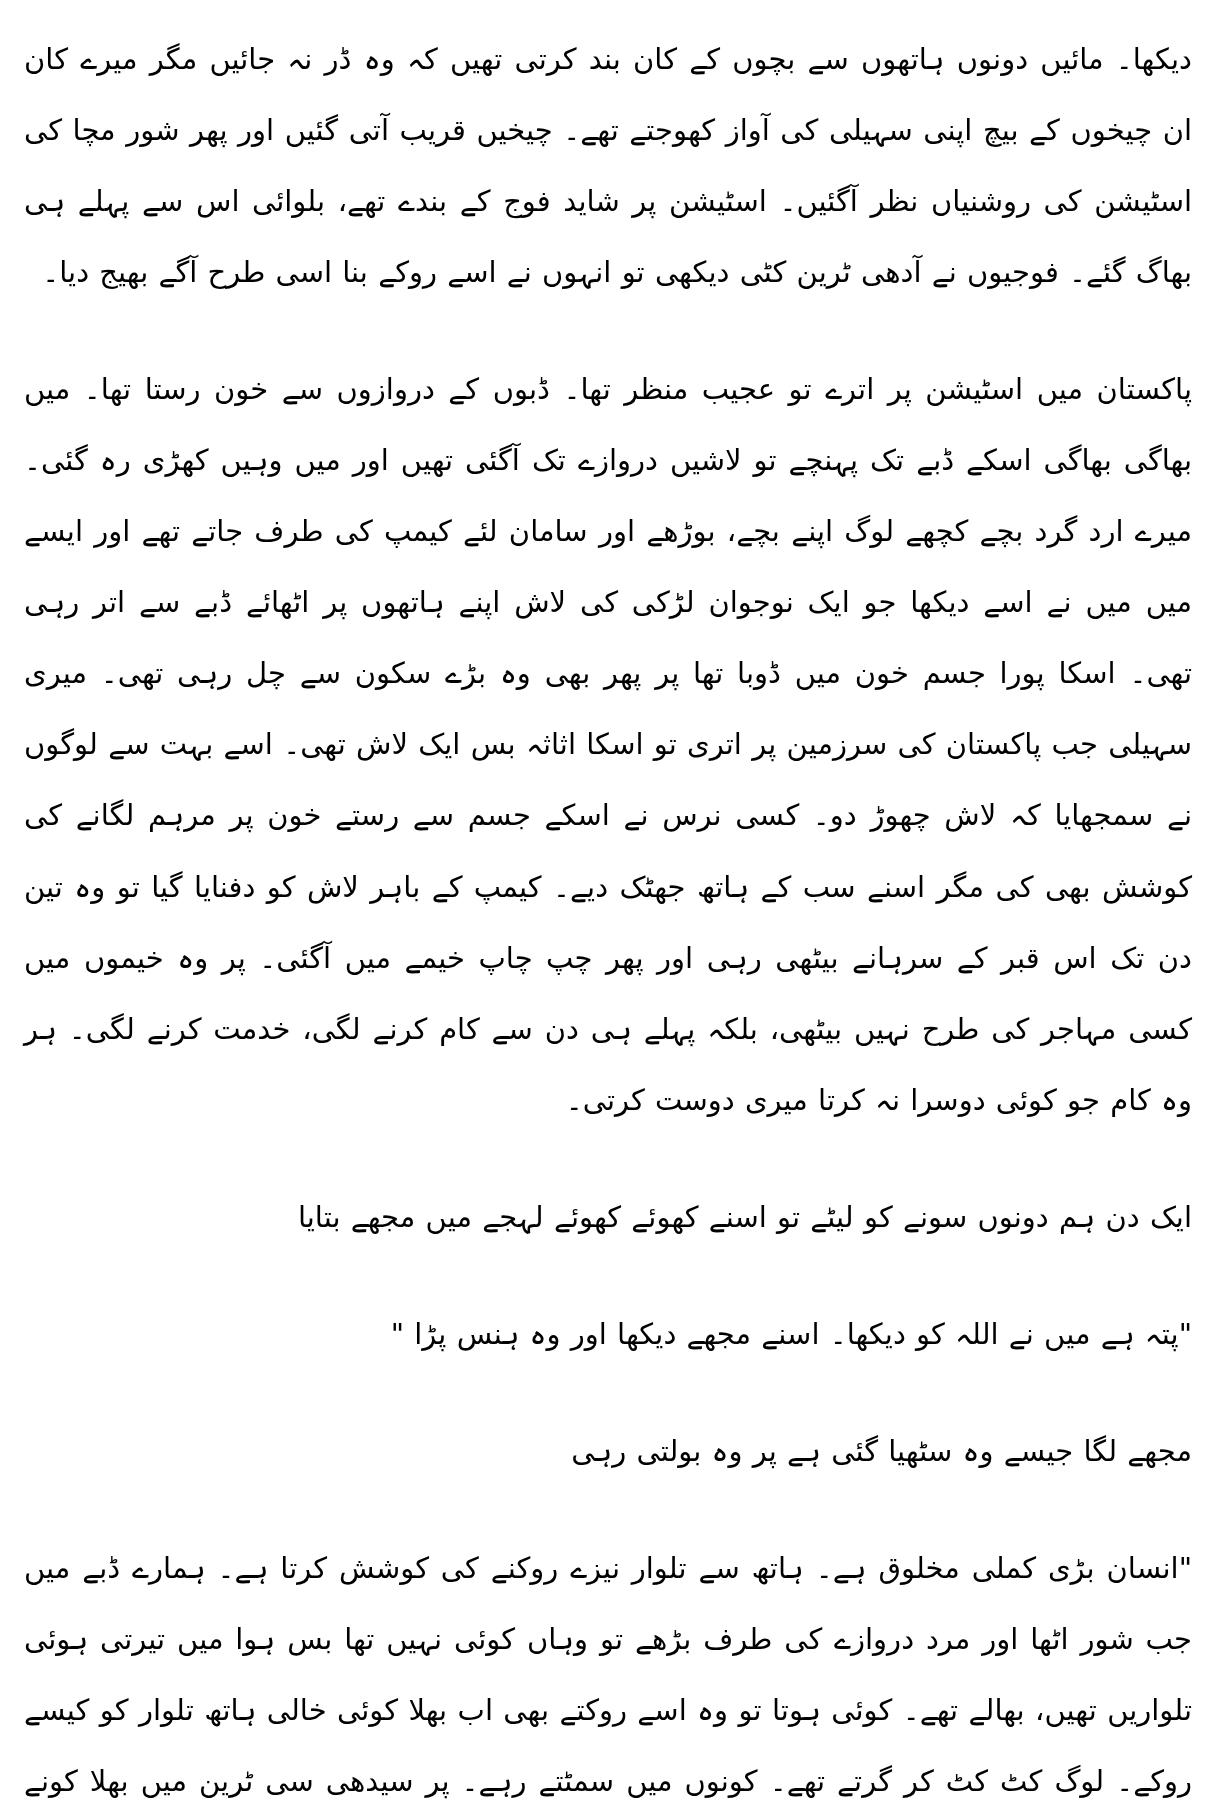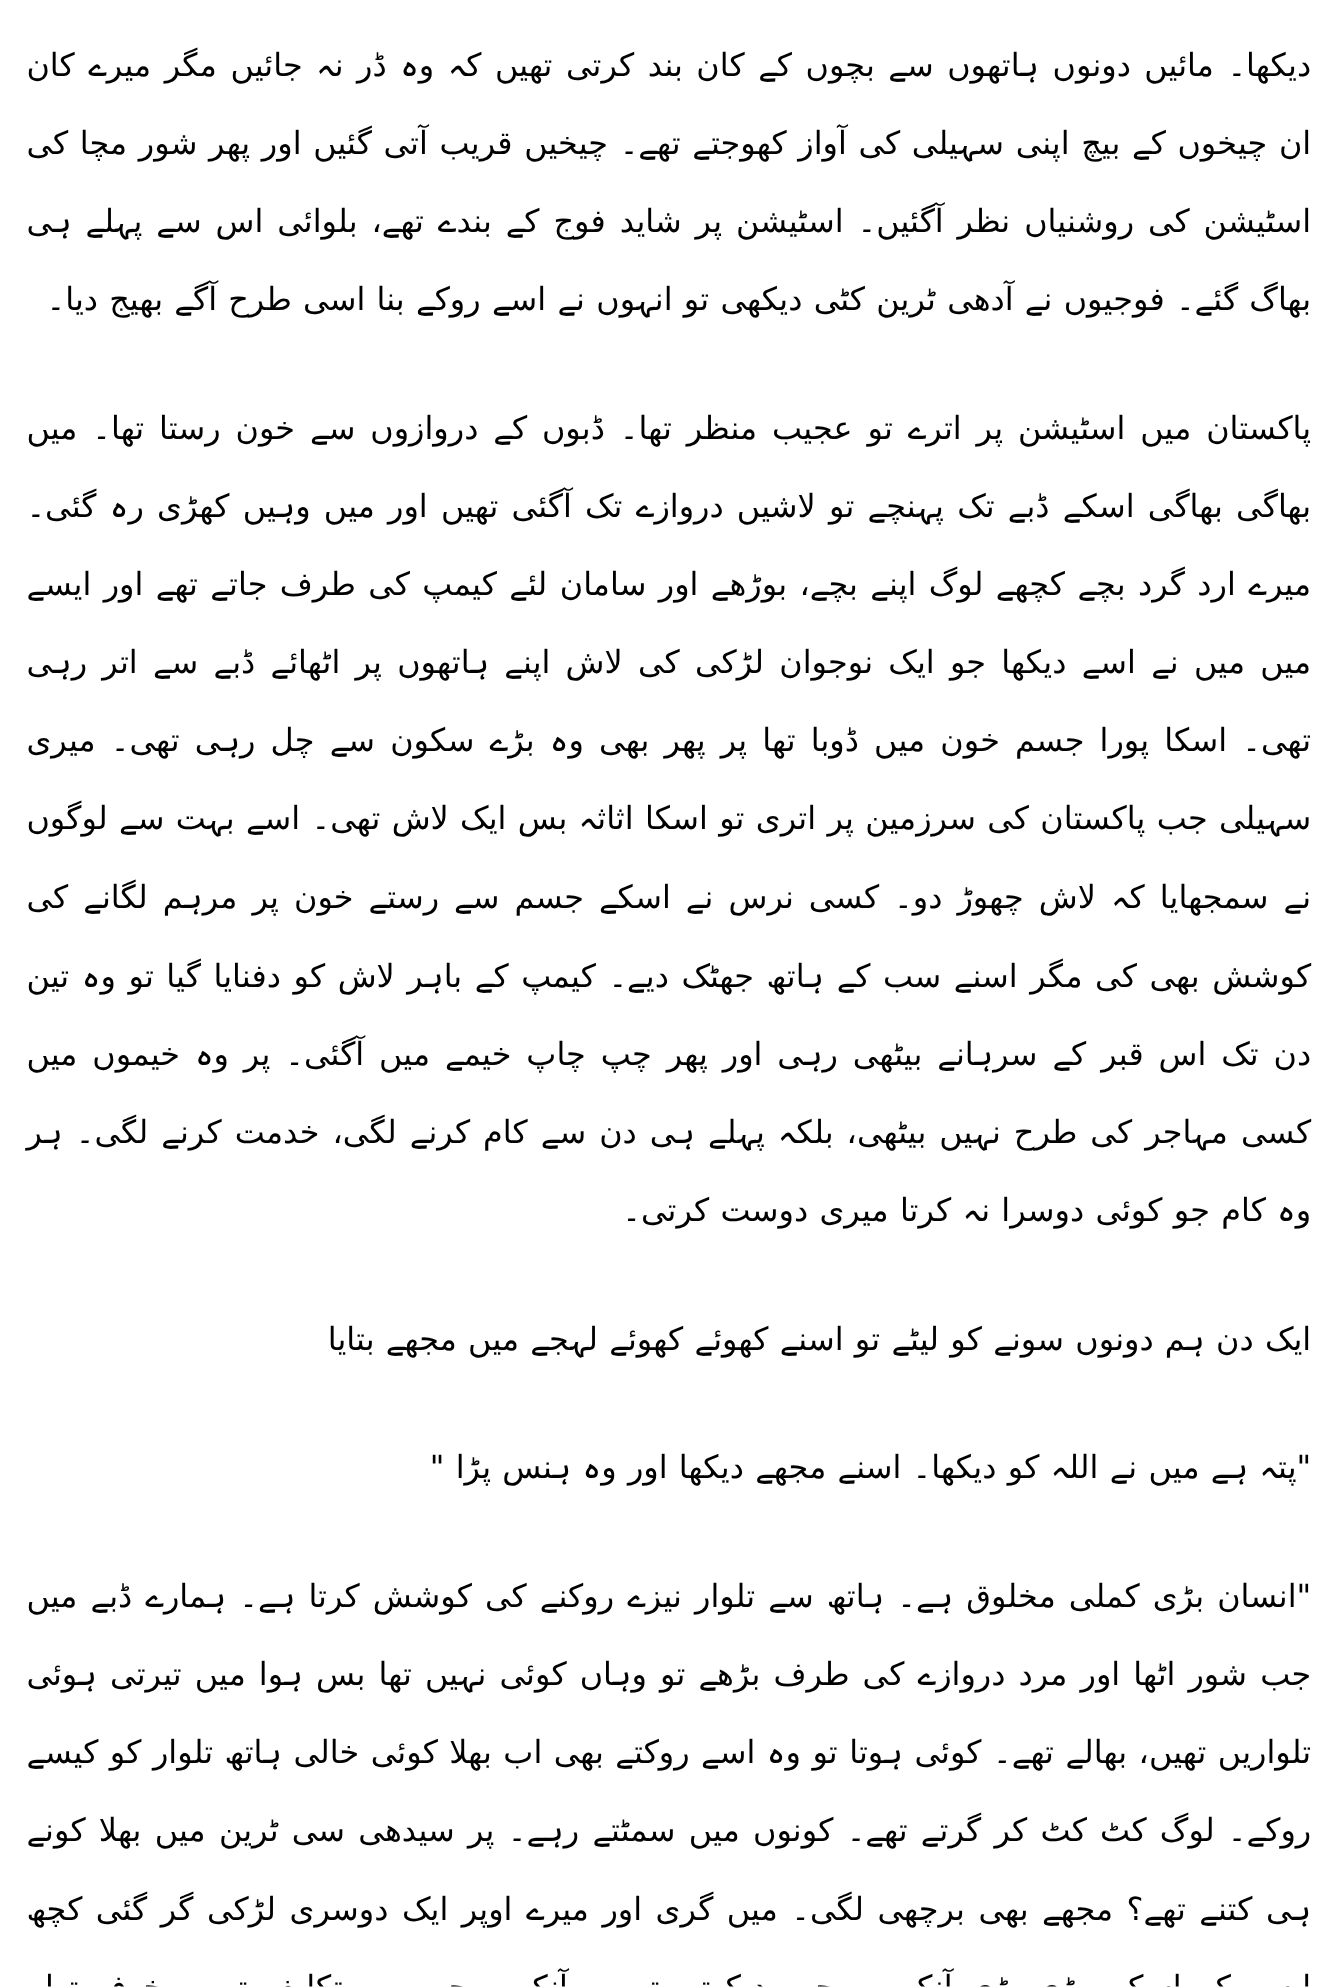--- a/index.html
+++ b/index.html
@@ -41,14 +41,15 @@
   }
 </style>
 </head>
 <body>
 
 <div class="page">
   <p class="para">دیکھا۔ مائیں دونوں ہاتھوں سے بچوں کے کان بند کرتی تھیں کہ وہ ڈر نہ جائیں مگر میرے کان ان چیخوں کے بیچ اپنی سہیلی کی آواز کھوجتے تھے۔ چیخیں قریب آتی گئیں اور پھر شور مچا کی اسٹیشن کی روشنیاں نظر آگئیں۔ اسٹیشن پر شاید فوج کے بندے تھے، بلوائی اس سے پہلے ہی بھاگ گئے۔ فوجیوں نے آدھی ٹرین کٹی دیکھی تو انہوں نے اسے روکے بنا اسی طرح آگے بھیج دیا۔</p>
   <p class="para">پاکستان میں اسٹیشن پر اترے تو عجیب منظر تھا۔ ڈبوں کے دروازوں سے خون رستا تھا۔ میں بھاگی بھاگی اسکے ڈبے تک پہنچے تو لاشیں دروازے تک آگئی تھیں اور میں وہیں کھڑی رہ گئی۔ میرے ارد گرد بچے کچھے لوگ اپنے بچے، بوڑھے اور سامان لئے کیمپ کی طرف جاتے تھے اور ایسے میں میں نے اسے دیکھا جو ایک نوجوان لڑکی کی لاش اپنے ہاتھوں پر اٹھائے ڈبے سے اتر رہی تھی۔ اسکا پورا جسم خون میں ڈوبا تھا پر پھر بھی وہ بڑے سکون سے چل رہی تھی۔ میری سہیلی جب پاکستان کی سرزمین پر اتری تو اسکا اثاثہ بس ایک لاش تھی۔ اسے بہت سے لوگوں نے سمجھایا کہ لاش چھوڑ دو۔ کسی نرس نے اسکے جسم سے رستے خون پر مرہم لگانے کی کوشش بھی کی مگر اسنے سب کے ہاتھ جھٹک دیے۔ کیمپ کے باہر لاش کو دفنایا گیا تو وہ تین دن تک اس قبر کے سرہانے بیٹھی رہی اور پھر چپ چاپ خیمے میں آگئی۔ پر وہ خیموں میں کسی مہاجر کی طرح نہیں بیٹھی، بلکہ پہلے ہی دن سے کام کرنے لگی، خدمت کرنے لگی۔ ہر وہ کام جو کوئی دوسرا نہ کرتا میری دوست کرتی۔</p>
   <p class="para short">ایک دن ہم دونوں سونے کو لیٹے تو اسنے کھوئے کھوئے لہجے میں مجھے بتایا</p>
   <p class="para short">"پتہ ہے میں نے اللہ کو دیکھا۔ اسنے مجھے دیکھا اور وہ ہنس پڑا "</p>
+  <p class="para short">مجھے لگا جیسے وہ سٹھیا گئی ہے پر وہ بولتی رہی</p>
   <p class="para">"انسان بڑی کملی مخلوق ہے۔ ہاتھ سے تلوار نیزے روکنے کی کوشش کرتا ہے۔ ہمارے ڈبے میں جب شور اٹھا اور مرد دروازے کی طرف بڑھے تو وہاں کوئی نہیں تھا بس ہوا میں تیرتی ہوئی تلواریں تھیں، بھالے تھے۔ کوئی ہوتا تو وہ اسے روکتے بھی اب بھلا کوئی خالی ہاتھ تلوار کو کیسے روکے۔ لوگ کٹ کٹ کر گرتے تھے۔ کونوں میں سمٹتے رہے۔ پر سیدھی سی ٹرین میں بھلا کونے ہی کتنے تھے؟ مجھے بھی برچھی لگی۔ میں گری اور میرے اوپر ایک دوسری لڑکی گر گئی کچھ ایسے کہ اسکی بڑی بڑی آنکھیں مجھے دیکھتی تھیں۔ آنکھیں جن میں تکلیف تھی۔ خوف تھا۔ آنکھیں جو سہمی ہوئی</p>
 </div>
 
 </body></html>

